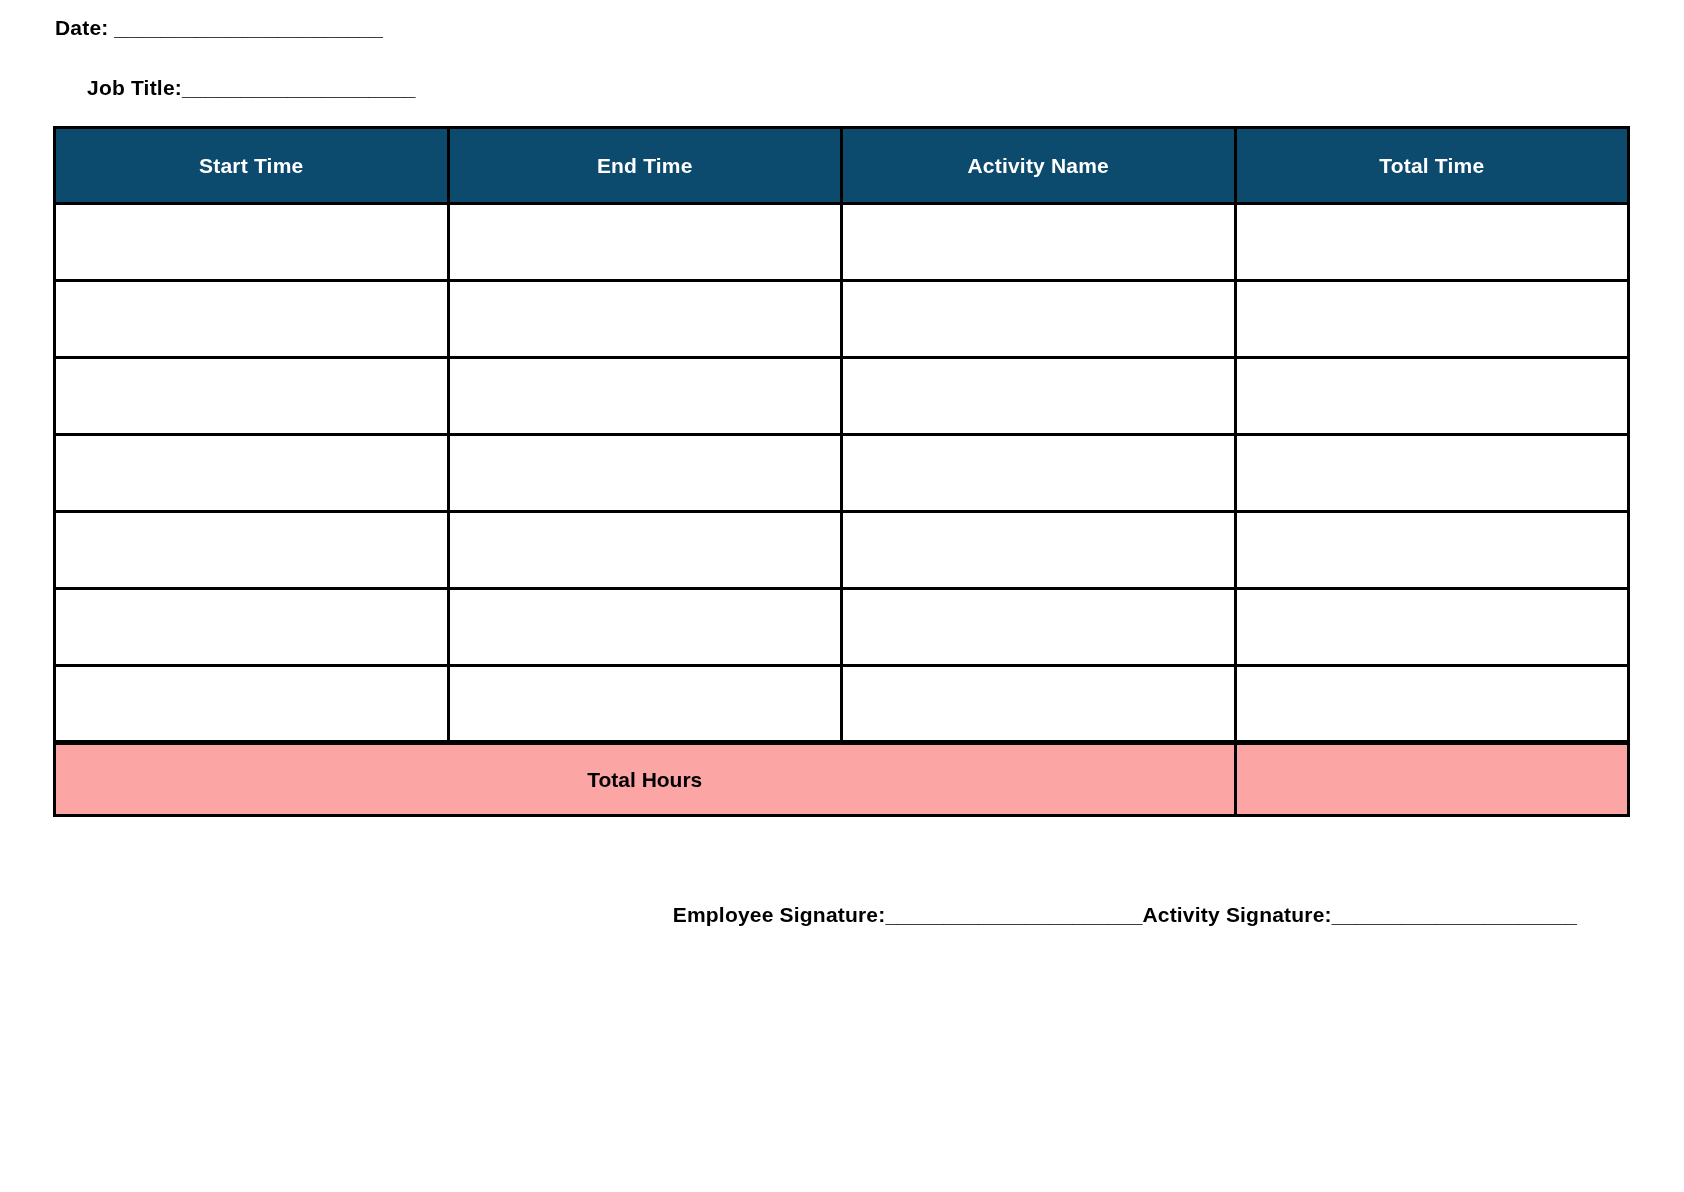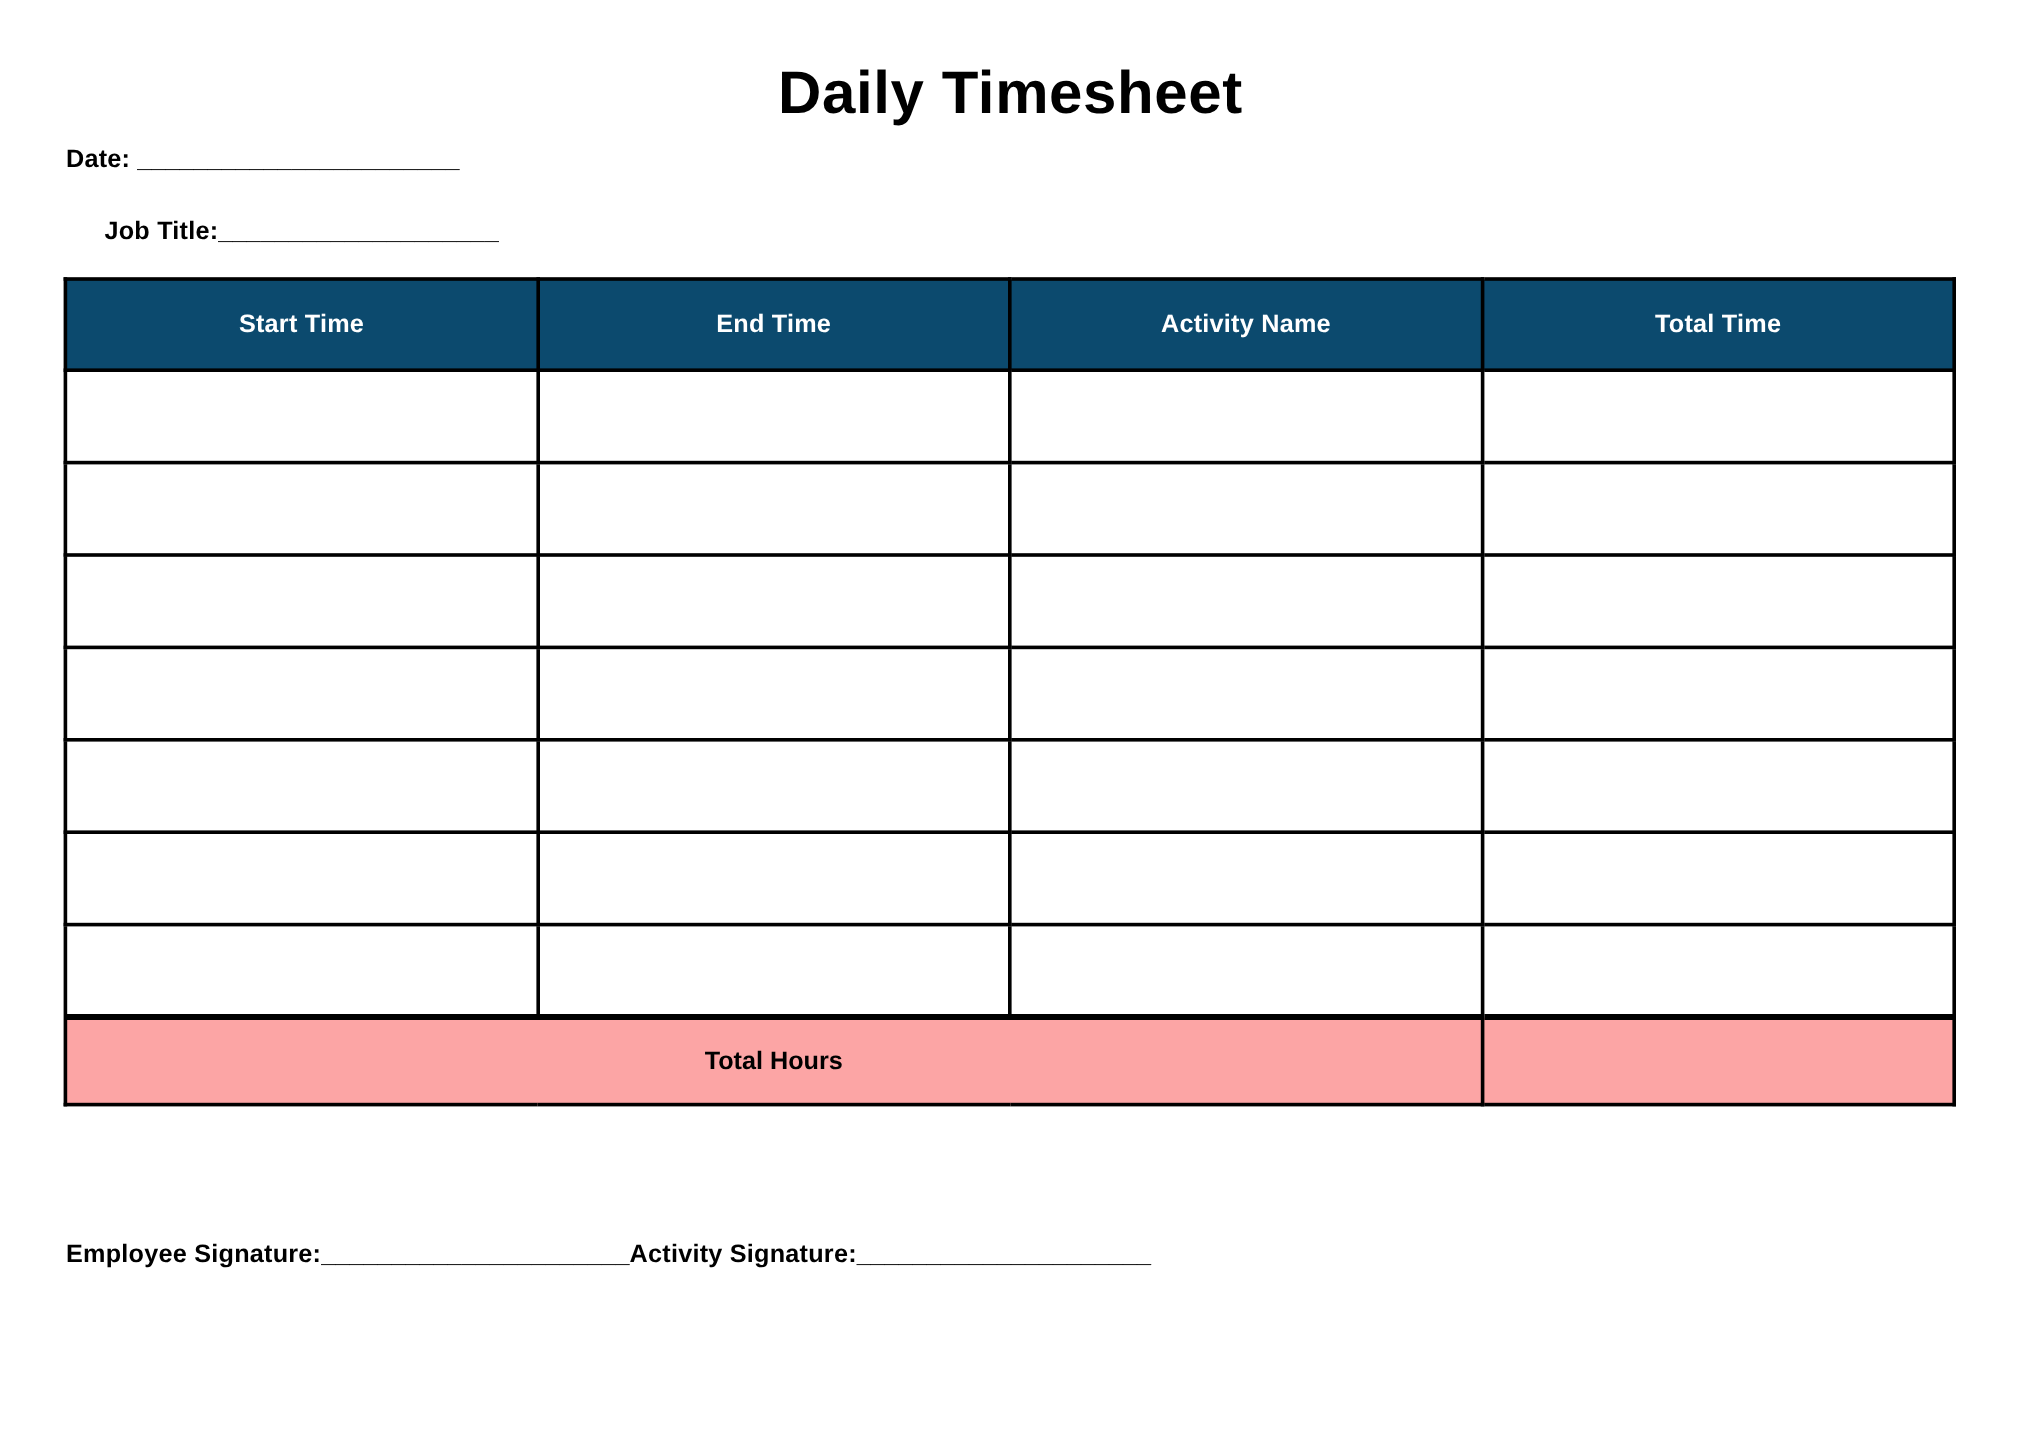--- a/index.html
+++ b/index.html
@@ -55,30 +55,29 @@
     border: 3px solid #000000;
     border-top: 5px solid #000000;
     font-size: 21px;
     text-align: center;
     vertical-align: middle;
     background: #fca5a5;
   }
 
   .signatures {
     display: flex;
-    justify-content: flex-start;
-    margin: 112px 107px 0 55px;
+    justify-content: flex-end;
+    margin: 86px 107px 0 55px;
   }
 </style>
 </head>
 <body>
 
 <div class="page">
 
-  <h1 class="title">Daily Timesheet</h1>
 
   <div class="meta">
     <div class="meta-row">
       <div class="field"><span>Date:</span><span class="fill-line"> _______________________</span></div>
     </div>
     <div class="meta-row second">
       <div class="field"><span>Job Title:</span><span class="fill-line">____________________</span></div>
     </div>
   </div>
 

